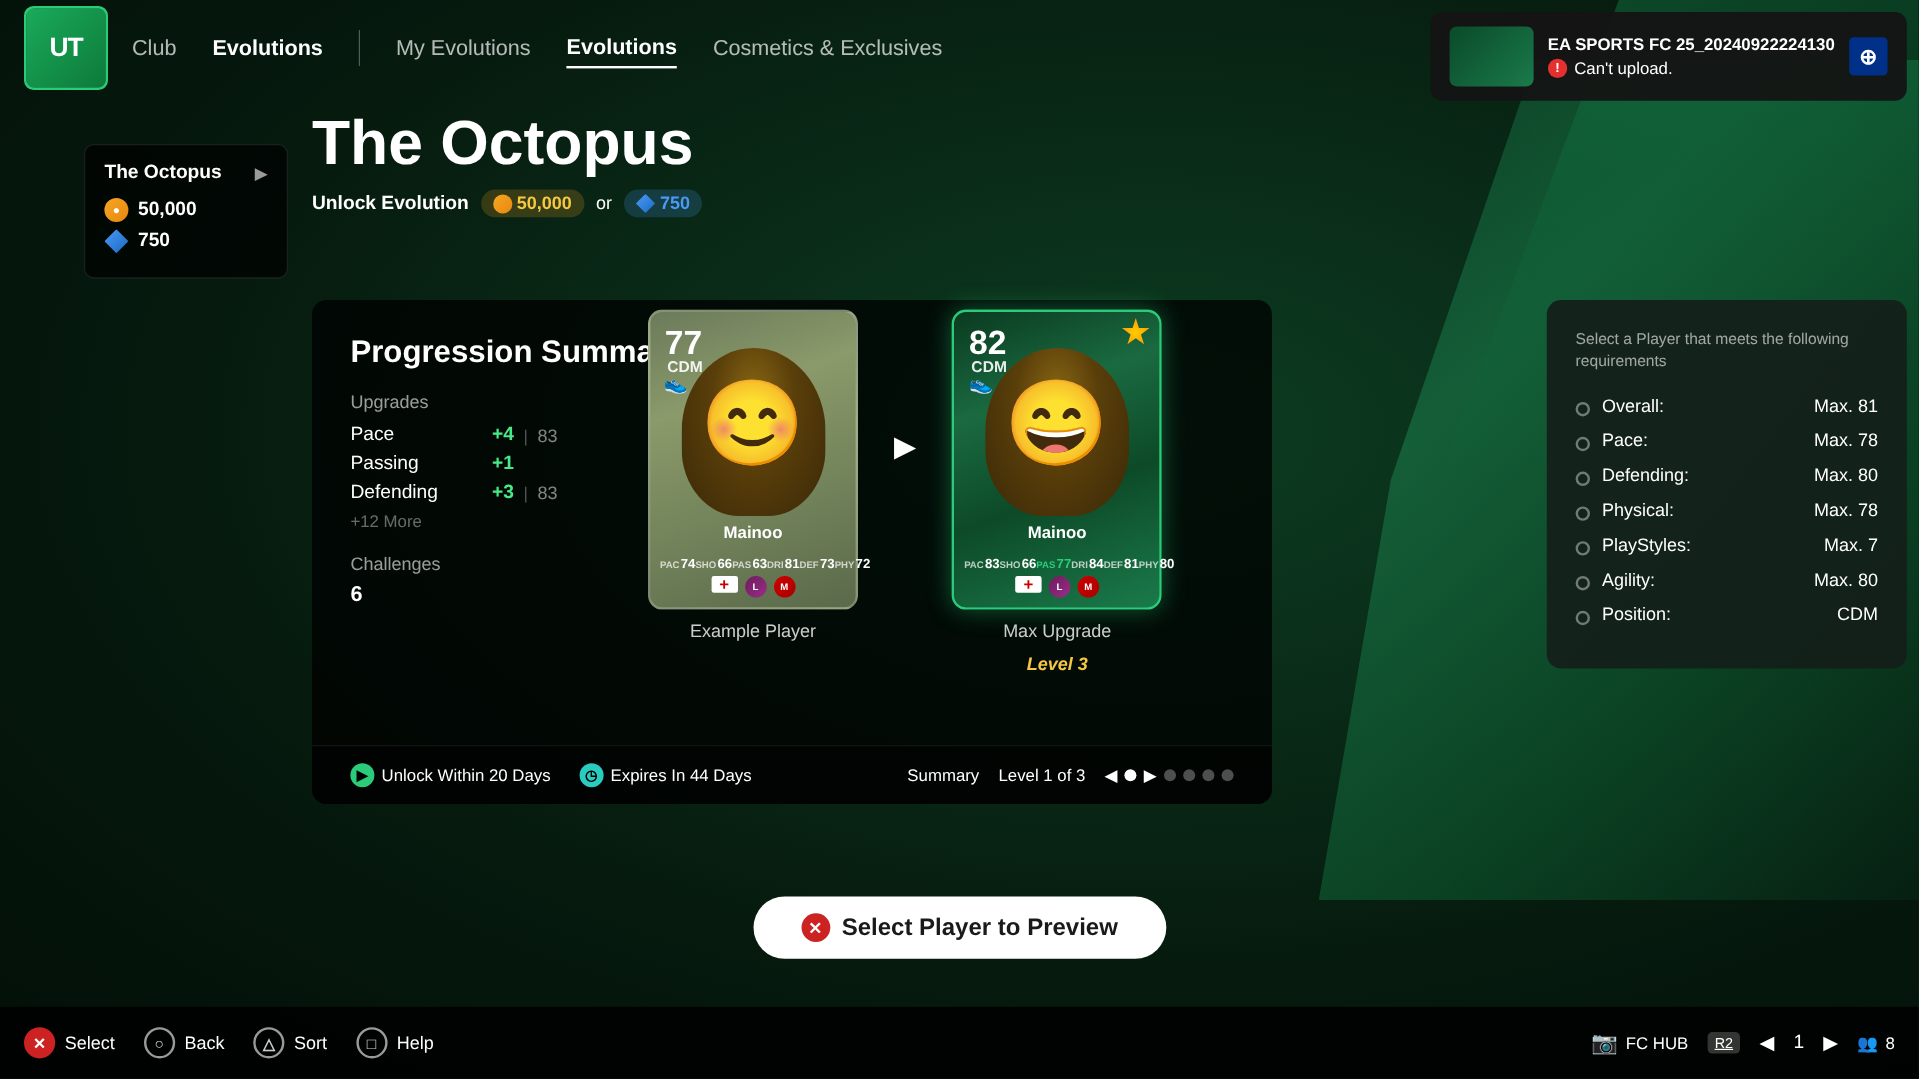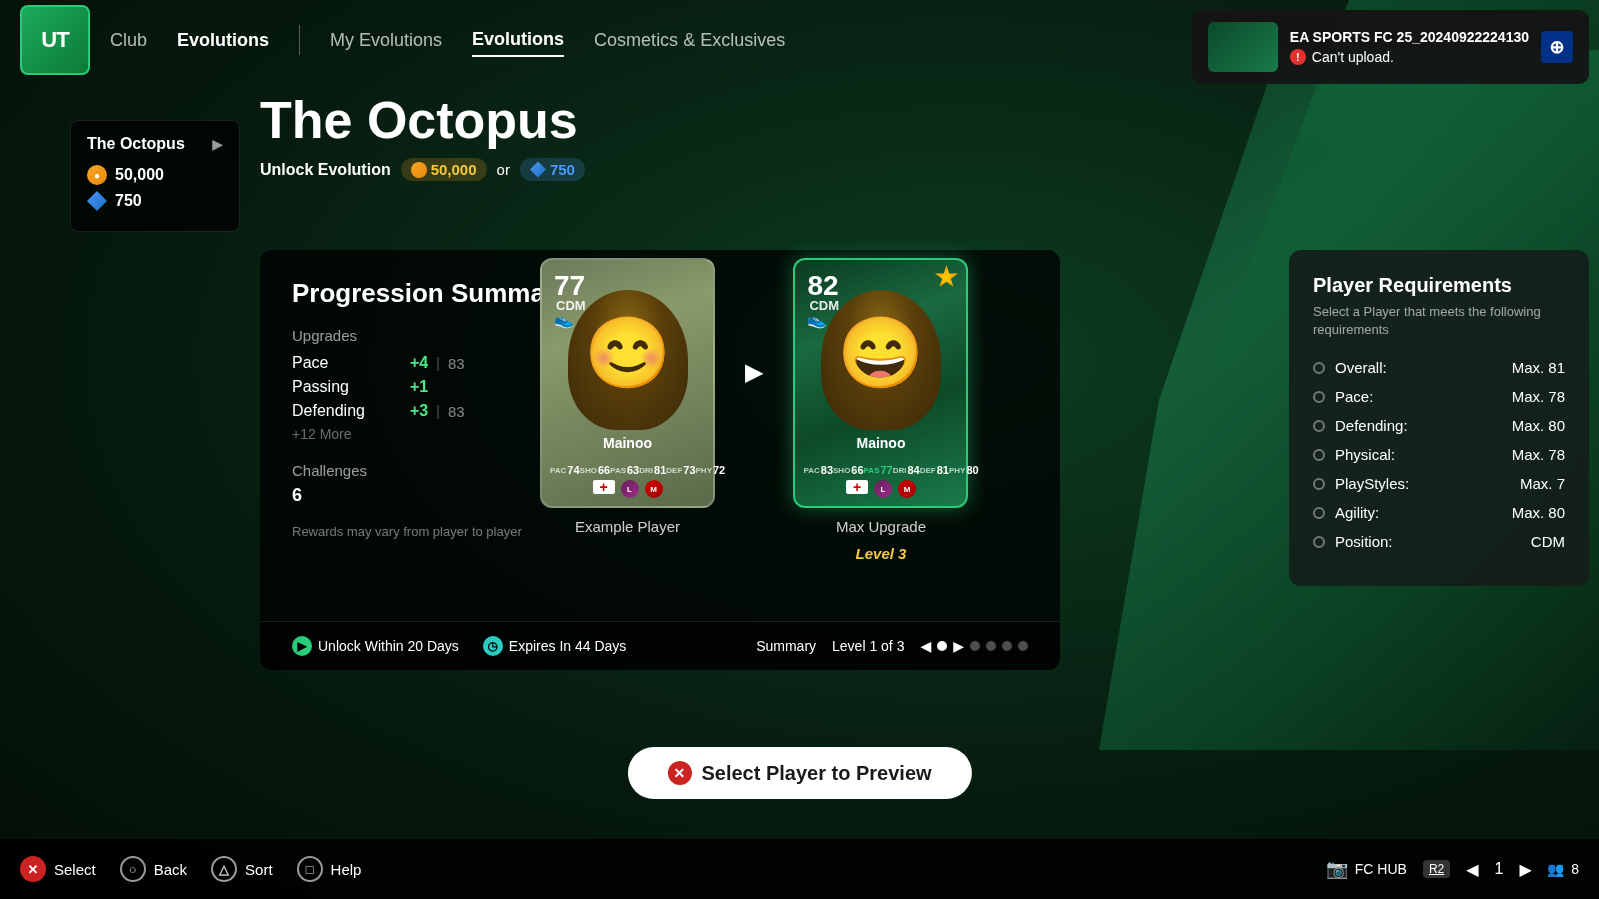--- a/index.html
+++ b/index.html
@@ -629,21 +629,21 @@
       line-height: 1.4;
     }
     .req-row {
       display: flex;
       align-items: center;
       justify-content: space-between;
       margin-bottom: 12px;
     }
     .req-left {
       display: flex;
-      align-items: center;
+      align-items: flex-end;
       gap: 10px;
     }
     .req-dot {
       width: 12px;
       height: 12px;
       border-radius: 50%;
       border: 2px solid rgba(255,255,255,0.4);
       background: transparent;
     }
     .req-name {
@@ -858,22 +858,20 @@
         <span class="upgrade-boost">+3</span>
         <span class="upgrade-divider">|</span>
         <span class="upgrade-max">83</span>
       </div>
       <div class="more-upgrades">+12 More</div>
     </div>
     <div class="challenges-section">
       <div class="challenges-label">Challenges</div>
       <div class="challenges-count">6</div>
     </div>
-    <div class="rewards-note">Rewards may vary from
-player to player</div>
   </div>
 
   <div class="progression-bottom">
     <div class="bottom-info">
       <div class="bottom-info-item">
         <div class="info-icon green">▶</div>
         <span>Unlock Within 20 Days</span>
       </div>
       <div class="bottom-info-item">
         <div class="info-icon teal">◷</div>
@@ -989,21 +987,20 @@
         <div class="badge-club" style="background:linear-gradient(135deg,#6b1d5a,#9b2d8a);">L</div>
         <div class="badge-club mu">M</div>
       </div>
     </div>
     <div class="card-label">Max Upgrade</div>
     <div class="card-sublabel">Level 3</div>
   </div>
 </div>
 
 <div class="requirements-panel">
-  <div class="req-title">Player Requirements</div>
   <div class="req-subtitle">Select a Player that meets the following requirements</div>
   <div class="req-row">
     <div class="req-left">
       <div class="req-dot"></div>
       <span class="req-name">Overall:</span>
     </div>
     <span class="req-value">Max. 81</span>
   </div>
   <div class="req-row">
     <div class="req-left">

